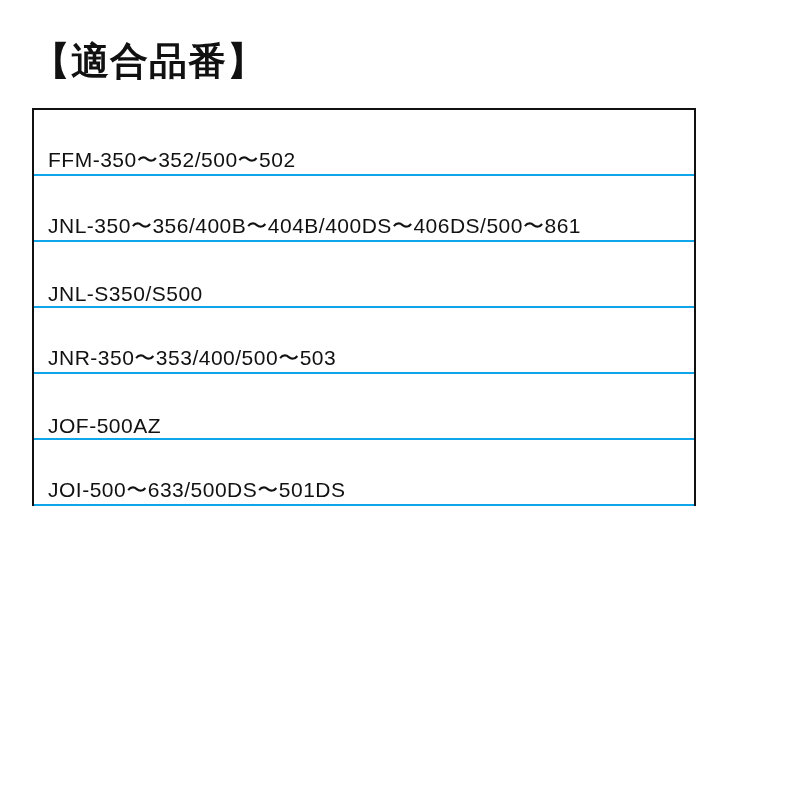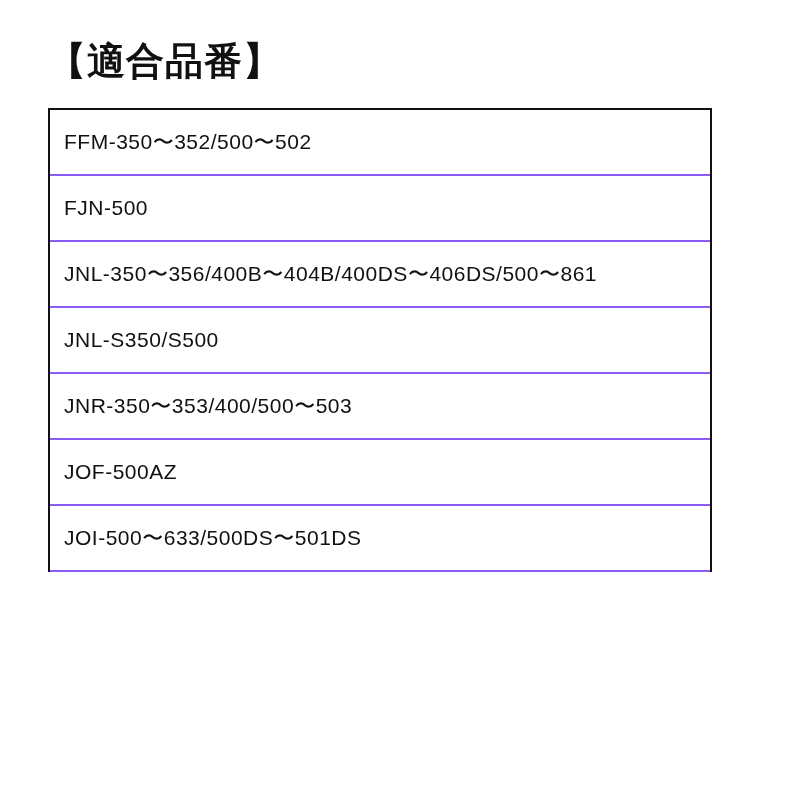--- a/index.html
+++ b/index.html
@@ -11,43 +11,43 @@
     height: 800px;
     background: #ffffff;
     font-family: "Liberation Sans", sans-serif;
     color: #1a1a1a;
     overflow: hidden;
   }
   .page {
     width: 800px;
     height: 630px;
     box-sizing: border-box;
-    padding: 30px 68px 0 48px;
+    padding: 30px 68px 0 32px;
     position: relative;
   }
   .doc-title {
     font-size: 38px;
     font-weight: 700;
     letter-spacing: 1px;
     line-height: 1.25;
     margin: 8px 0 22px 0;
     color: #111111;
     white-space: nowrap;
   }
   .table {
     border: 2px solid #111111;
     border-bottom: none;
     width: 664px;
     box-sizing: border-box;
   }
   .row {
-    border-bottom: 2px solid #8b5cf6;
+    border-bottom: 2px solid #0ea5e9;
     height: 66px;
     display: flex;
-    align-items: center;
+    align-items: flex-end;
     padding: 0 14px;
     box-sizing: border-box;
   }
   .row .cell {
     font-size: 21px;
     letter-spacing: 0.5px;
     color: #111111;
     white-space: nowrap;
   }
 </style>
@@ -58,23 +58,20 @@
 
   <div class="doc-title">【適合品番】</div>
 
   <div class="table">
 
     <div class="row">
       <span class="cell">FFM-350〜352/500〜502</span>
     </div>
 
 
-    <div class="row">
-      <span class="cell">FJN-500</span>
-    </div>
 
 
 
     <div class="row">
       <span class="cell">JNL-350〜356/400B〜404B/400DS〜406DS/500〜861</span>
     </div>
 
     <div class="row">
       <span class="cell">JNL-S350/S500</span>
     </div>

